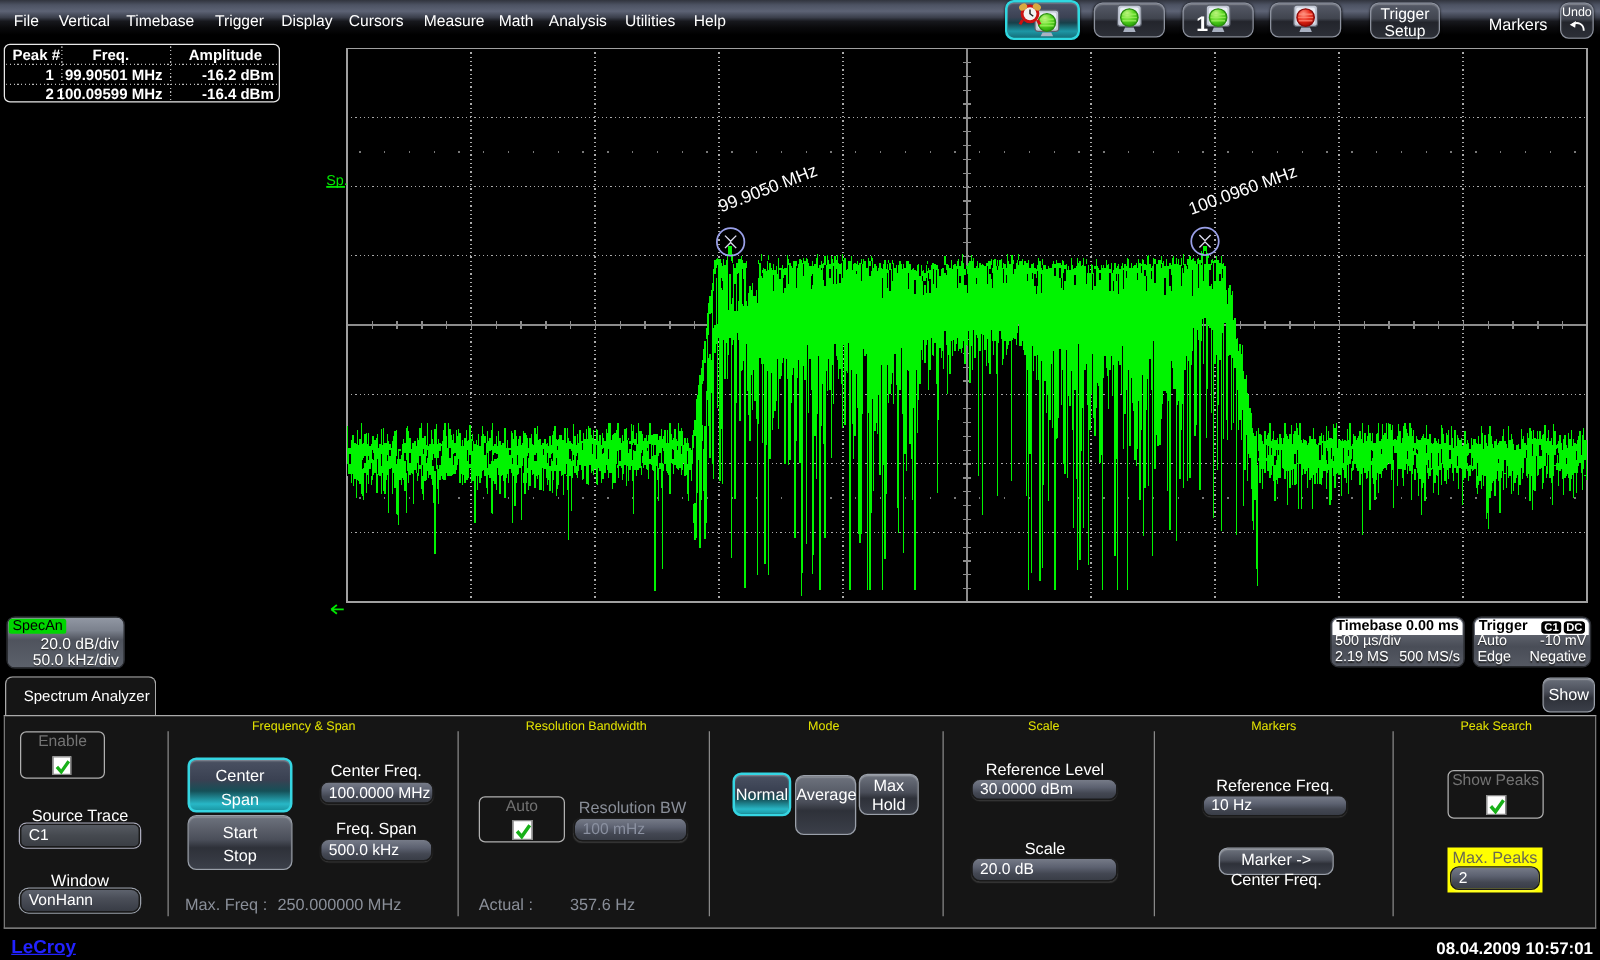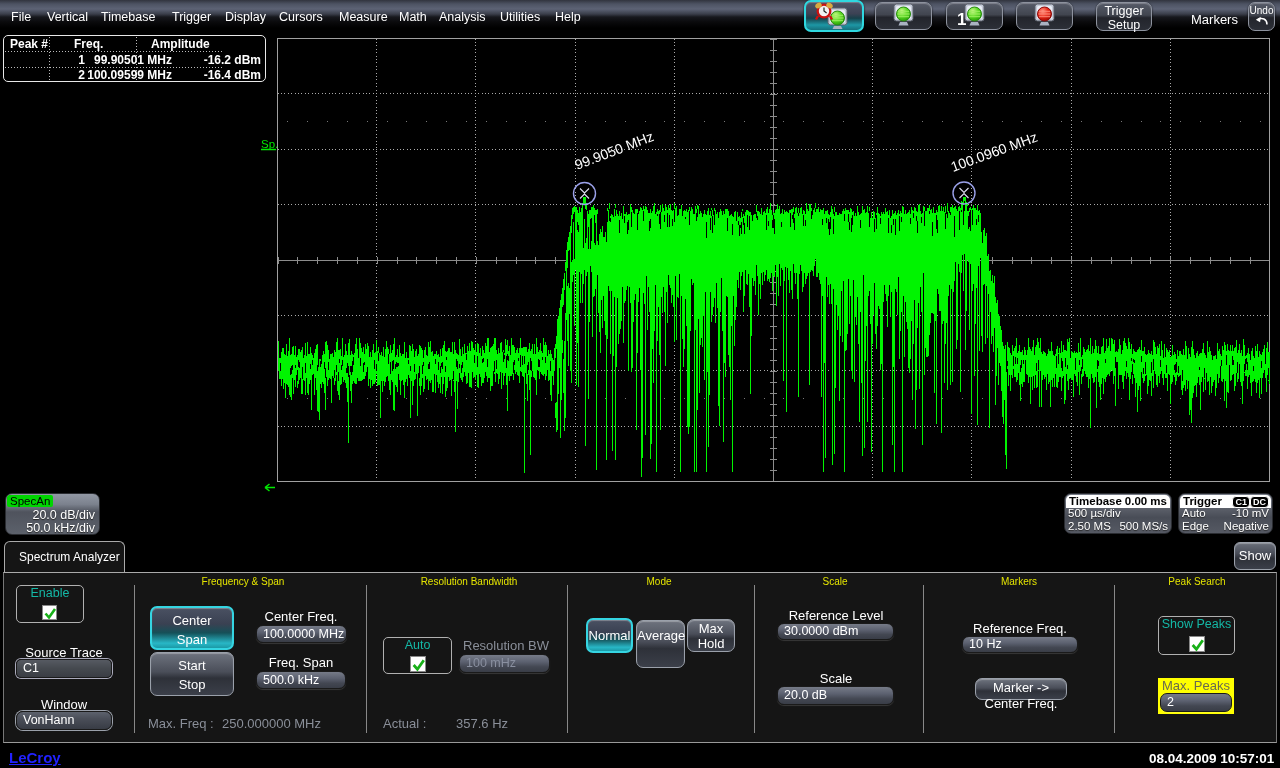--- a/index.html
+++ b/index.html
@@ -2,37 +2,37 @@
 <html><head><meta charset="utf-8"><style>
 *{margin:0;padding:0;box-sizing:border-box}
 html,body{width:1280px;height:768px;background:#000;overflow:hidden;font-family:"Liberation Sans",sans-serif}
 .abs{position:absolute}
 #menubar{left:0;top:0;width:1280px;height:30px;background:linear-gradient(#31343e 0,#4d5363 4px,#5d6375 9px,#3a3e4a 14px,#17181d 17px,#0a0a0c 22px,#000 28px)}
 .mi{position:absolute;top:10px;color:#fff;font-size:12.5px}
 .tbtn{position:absolute;border:1px solid #8d929e;border-radius:7px;background:linear-gradient(#565b68 0,#41454f 45%,#23252c 55%,#2c2f37 100%);box-shadow:inset 0 1px 1px rgba(255,255,255,.25),0 1px 2px #000}
 .tbtn.sel{border:2px solid #2fd8e0;background:linear-gradient(#4e5468 0,#3c4254 42%,#17404a 58%,#1d97a5 82%,#15707c 100%)}
 .gbtn{position:absolute;border:1px solid #9aa0aa;border-radius:6px;background:linear-gradient(#6a6f7a 0,#4a4e59 40%,#2e3139 60%,#3b3f49 100%);color:#fff;text-align:center;box-shadow:inset 0 1px 1px rgba(255,255,255,.3)}
 #spectrumlbl{left:1191px;top:12px;color:#fff;font-size:13px;position:absolute}
-#peaktable{left:3px;top:35px;width:263px;height:47px;border:1px solid #e8e8e8;border-radius:5px;position:absolute;font-size:12px;font-weight:bold;color:#fff}
+#peaktable{left:3px;top:35px;width:221px;height:47px;border:1px solid #e8e8e8;border-radius:5px;position:absolute;font-size:12px;font-weight:bold;color:#fff}
 #peaktable .c{position:absolute;white-space:nowrap}
 .dotv{position:absolute;width:1px;background-image:repeating-linear-gradient(#bbb 0,#bbb 1px,transparent 1px,transparent 3px)}
 .doth{position:absolute;height:1px;background-image:repeating-linear-gradient(90deg,#bbb 0,#bbb 1px,transparent 1px,transparent 3px)}
 .descbox{position:absolute;border-radius:7px;border:1px solid #2a2c31;overflow:hidden;font-size:12.5px;color:#fff}
 #specan{left:5px;top:493px;width:95px;height:42px;background:linear-gradient(#9298a4 0,#7b818d 26%,#4f535d 45%,#5c616b 100%)}
 #specan .t{position:absolute;right:4px;text-align:left;text-shadow:0 1px 1px #222}
 #tbbox{left:1064px;top:493px;width:108px;height:41px;background:linear-gradient(#777c88 0,#61656f 30%,#494d57 60%,#555963 100%)}
 #trbox{left:1178px;top:493px;width:95px;height:41px;background:linear-gradient(#777c88 0,#61656f 30%,#494d57 60%,#555963 100%)}
 .whead{position:absolute;left:1px;top:1px;right:1px;height:13px;background:#fff;color:#000;border-radius:5px 5px 0 0;font-size:11.5px;font-weight:bold;line-height:13px}
 .dline{position:absolute;left:3px;right:3px;white-space:nowrap;font-size:11.5px;text-shadow:0 1px 1px #222}
 .badge{display:inline-block;background:#000;color:#fff;border:1px solid #fff;border-radius:4px;font-size:9px;font-weight:bold;padding:0 2px;line-height:10px;vertical-align:1px}
 #dlg{position:absolute;left:3px;top:572px;width:1274px;height:171px;background:#151515;border-top:1px solid #aaa;border-left:1px solid #777;border-right:1px solid #777;border-bottom:1px solid #999}
 #tab{position:absolute;left:4px;top:541px;width:121px;height:32px;background:#151515;border:1px solid #aaa;border-bottom:none;border-radius:6px 6px 0 0;color:#fff;font-size:12px}
 .sect{position:absolute;top:576px;color:#e4e400;font-size:10px;font-weight:normal;text-align:center;white-space:nowrap}
 .vsep{position:absolute;width:1px;background:#888;top:585px;height:148px}
-.grp{position:absolute;border:1px solid #b0b0b0;border-radius:5px;color:#14b8a6;font-size:12.5px;text-align:center}
+.grp{position:absolute;border:1px solid #b0b0b0;border-radius:5px;color:#737373;font-size:12.5px;text-align:center}
 .cb{position:absolute;background:#fff;border:1px solid #888}
 .lbl{position:absolute;color:#fff;font-size:13px;text-align:center;white-space:nowrap}
 .glbl{position:absolute;color:#8a8f99;font-size:13px;white-space:nowrap}
 .inp{position:absolute;border-radius:7px;border:1px solid #1a1a1a;background:linear-gradient(#767b88 0,#5c6170 40%,#434752 70%,#393d47 100%);color:#fff;font-size:12.5px;padding-left:6px;white-space:nowrap;box-shadow:0 1px 1px rgba(255,255,255,.15)}
 .inp2{position:absolute;border-radius:7px;border:1px solid #1a1a1a;background:linear-gradient(#5d626d 0,#4a4e58 40%,#383c45 100%);color:#fff;font-size:12.5px;padding-left:6px;white-space:nowrap;box-shadow:0 0 0 1px #9aa0aa}
 .dbtn{position:absolute;border:1px solid #9aa0aa;border-radius:7px;background:linear-gradient(#6e737e 0,#4a4e59 45%,#2e3139 60%,#3b3f49 100%);color:#fff;font-size:13px;text-align:center;box-shadow:inset 0 1px 1px rgba(255,255,255,.3)}
 .dbtn.sel{border:2px solid #35d5e2;background:linear-gradient(#4a5162 0,#3a4152 40%,#155058 62%,#28b7c6 88%,#1b99a6 100%)}
 </style></head><body>
 <div id="menubar">
 <span class="mi" style="left:11px">File</span>
@@ -166,21 +166,21 @@
 <div class="t" style="top:14px">20.0 dB/div</div>
 <div class="t" style="top:27px">50.0 kHz/div</div>
 </div>
 <div class="descbox" id="tbbox">
 <div class="whead">
       <span style="position:absolute;left:3px">Timebase</span>
       <span style="position:absolute;right:3px">0.00 ms</span>
     </div>
 <div class="dline" style="top:13px;">500 µs/div</div>
 <div class="dline" style="top:26px">
-      <span style="float:left">2.50 MS</span>
+      <span style="float:left">2.19 MS</span>
       <span style="float:right">500 MS/s</span>
     </div>
 </div>
 <div class="descbox" id="trbox">
 <div class="whead">
       <span style="position:absolute;left:3px">Trigger</span>
       <span style="position:absolute;right:2px;top:1px"><span class="badge">C1</span><span class="badge">DC</span></span>
     </div>
 <div class="dline" style="top:13px">
       <span style="float:left">Auto</span>

